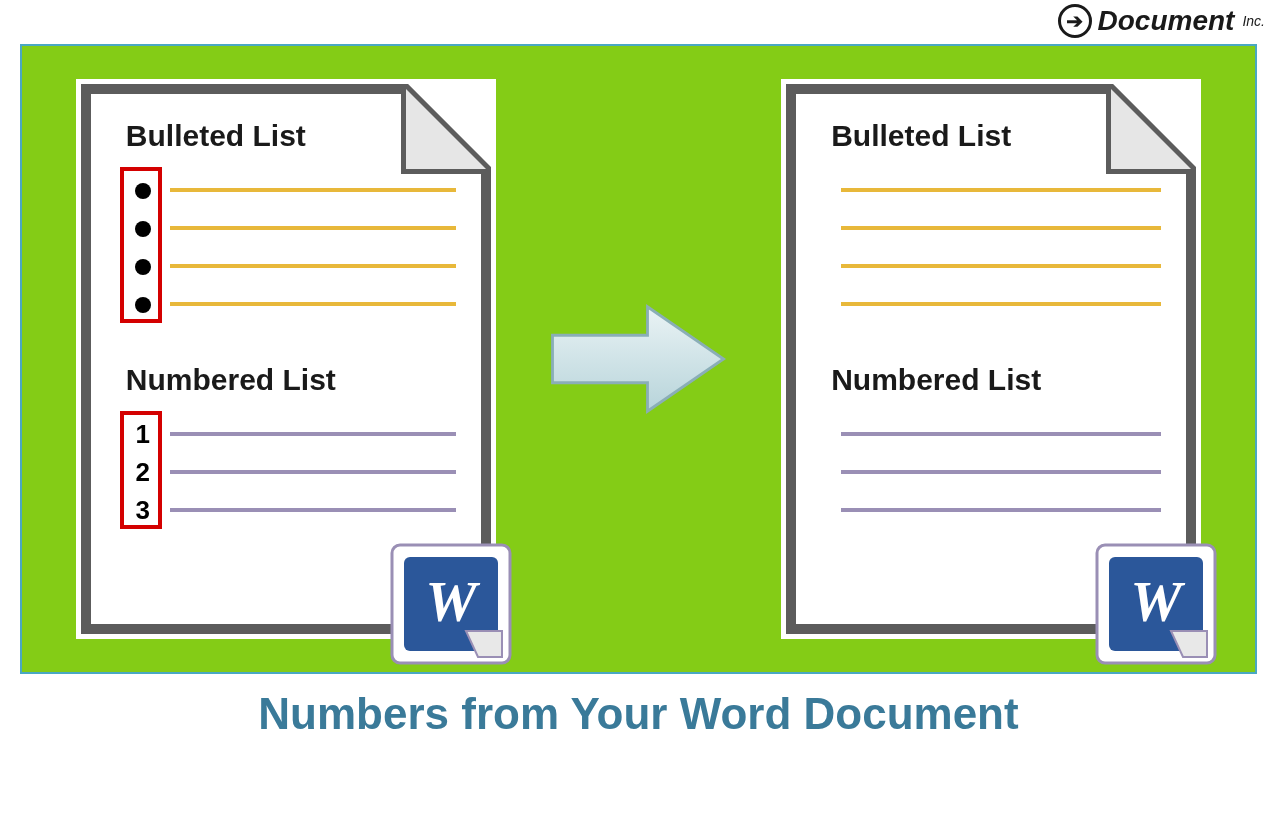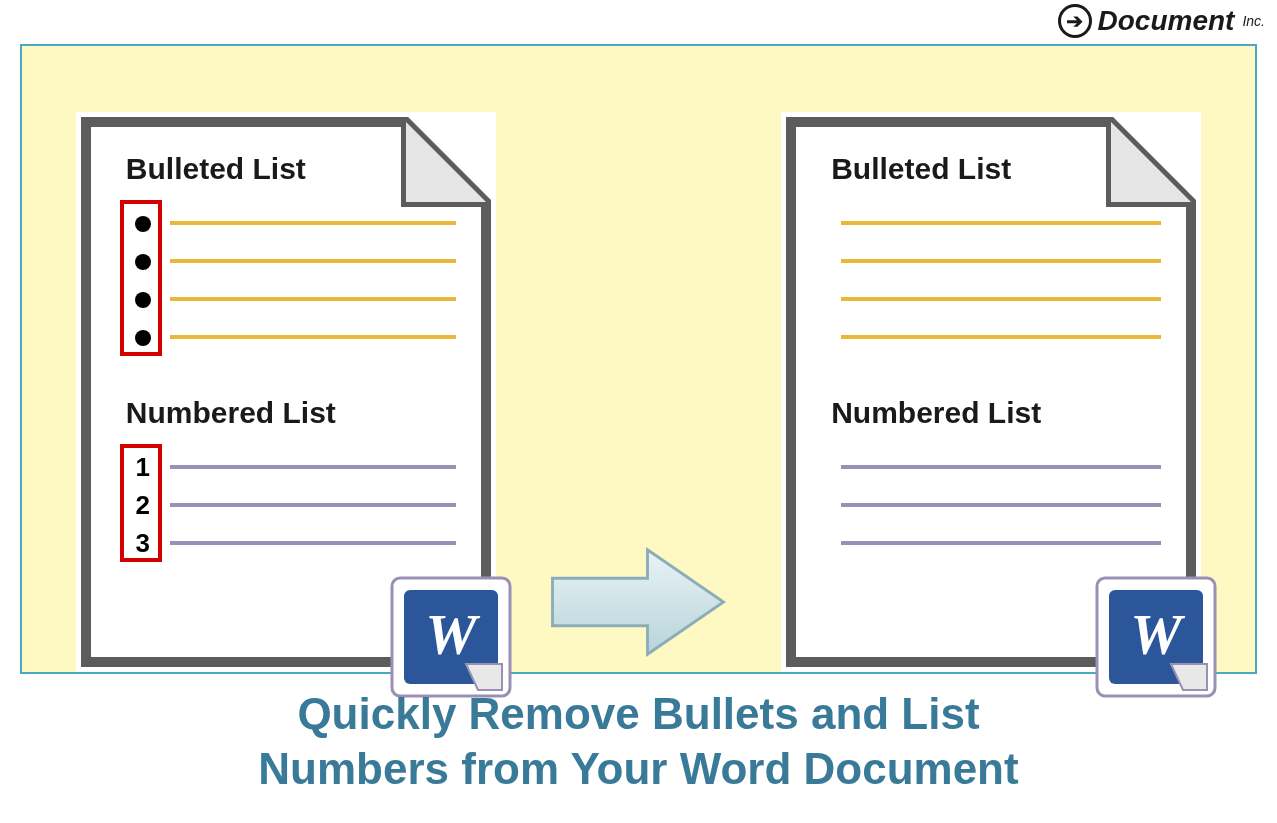--- a/index.html
+++ b/index.html
@@ -34,24 +34,24 @@
     font-size: 20px;
     font-style: normal;
   }
   .logo small { font-size: 14px; font-weight: normal; margin-left:2px; }
   .diagram-area {
     position: absolute;
     top: 44px;
     left: 20px;
     right: 20px;
     height: 630px;
-    background: #fef9c3;
+    background: #84cc16;
     border: 2px solid #4aa8c2;
     display: flex;
-    align-items: flex-end;
+    align-items: center;
     justify-content: space-around;
     padding: 0 30px;
   }
   .doc {
     width: 420px;
     height: 560px;
     background: #ffffff;
     position: relative;
     padding: 40px 40px 20px 50px;
   }
@@ -236,15 +236,14 @@
       <rect x="6" y="6" width="118" height="118" rx="8" fill="#fff" stroke="#9a8fb5" stroke-width="3"></rect>
       <rect x="18" y="18" width="94" height="94" rx="6" fill="#2b579a"></rect>
       <text x="65" y="82" text-anchor="middle" font-family="Georgia,serif" font-style="italic" font-weight="bold" font-size="58" fill="#ffffff">W</text>
       <path d="M80 92 L116 92 L116 118 L92 118 Z" fill="#e8e8e8" stroke="#9a8fb5" stroke-width="2"></path>
     </svg>
   </div>
 
 </div>
 
 <div class="caption">
-  <div>Quickly Remove Bullets and List</div>
   <div>Numbers from Your Word Document</div>
 </div>
 
 </body></html>

